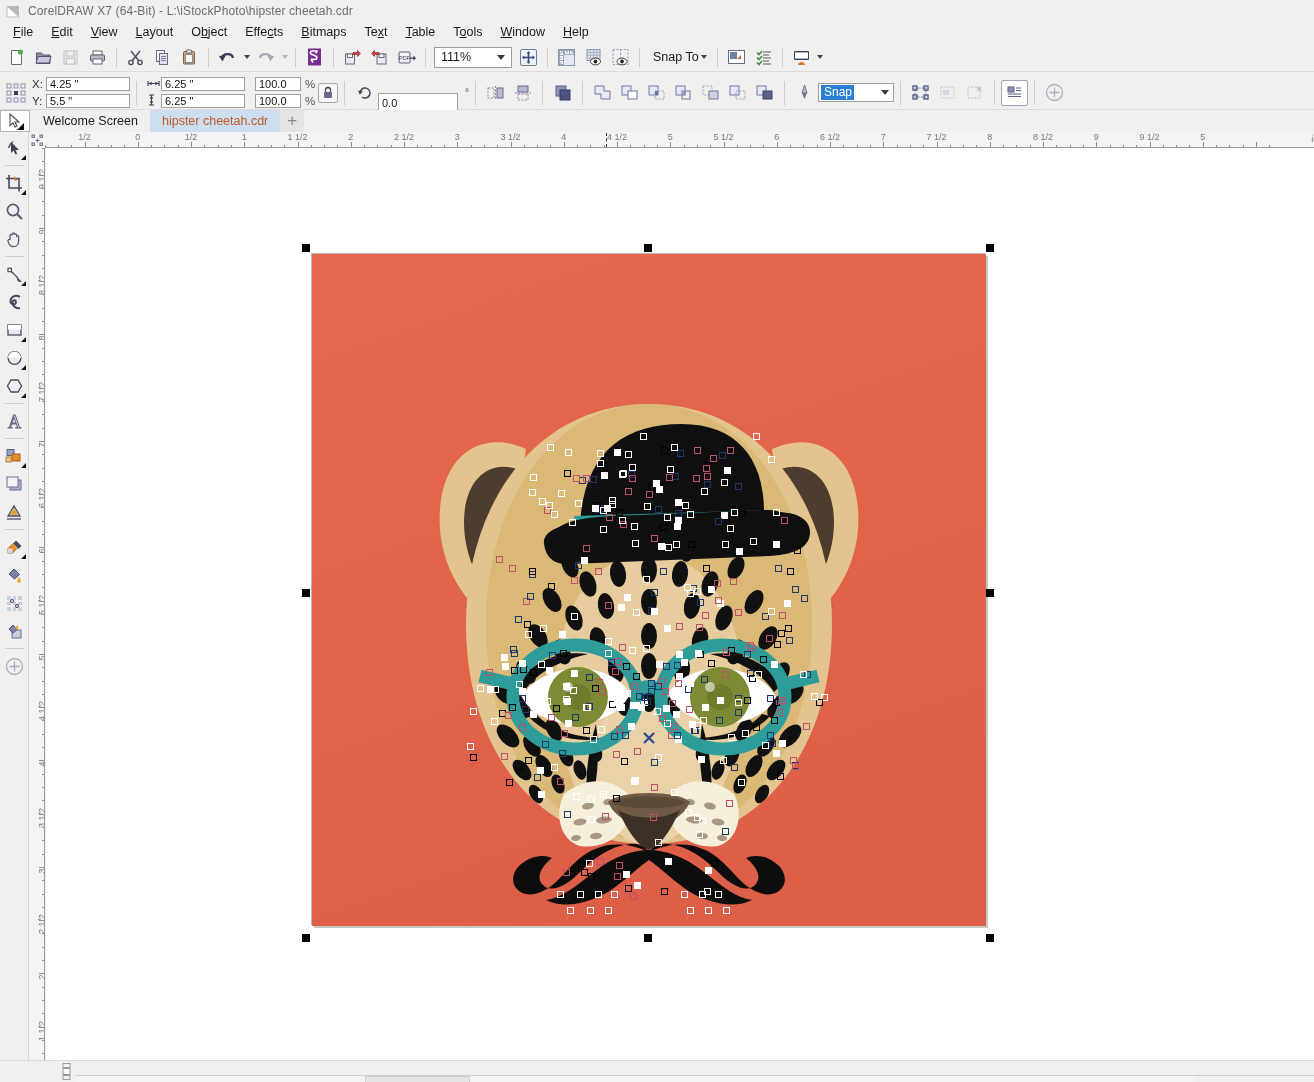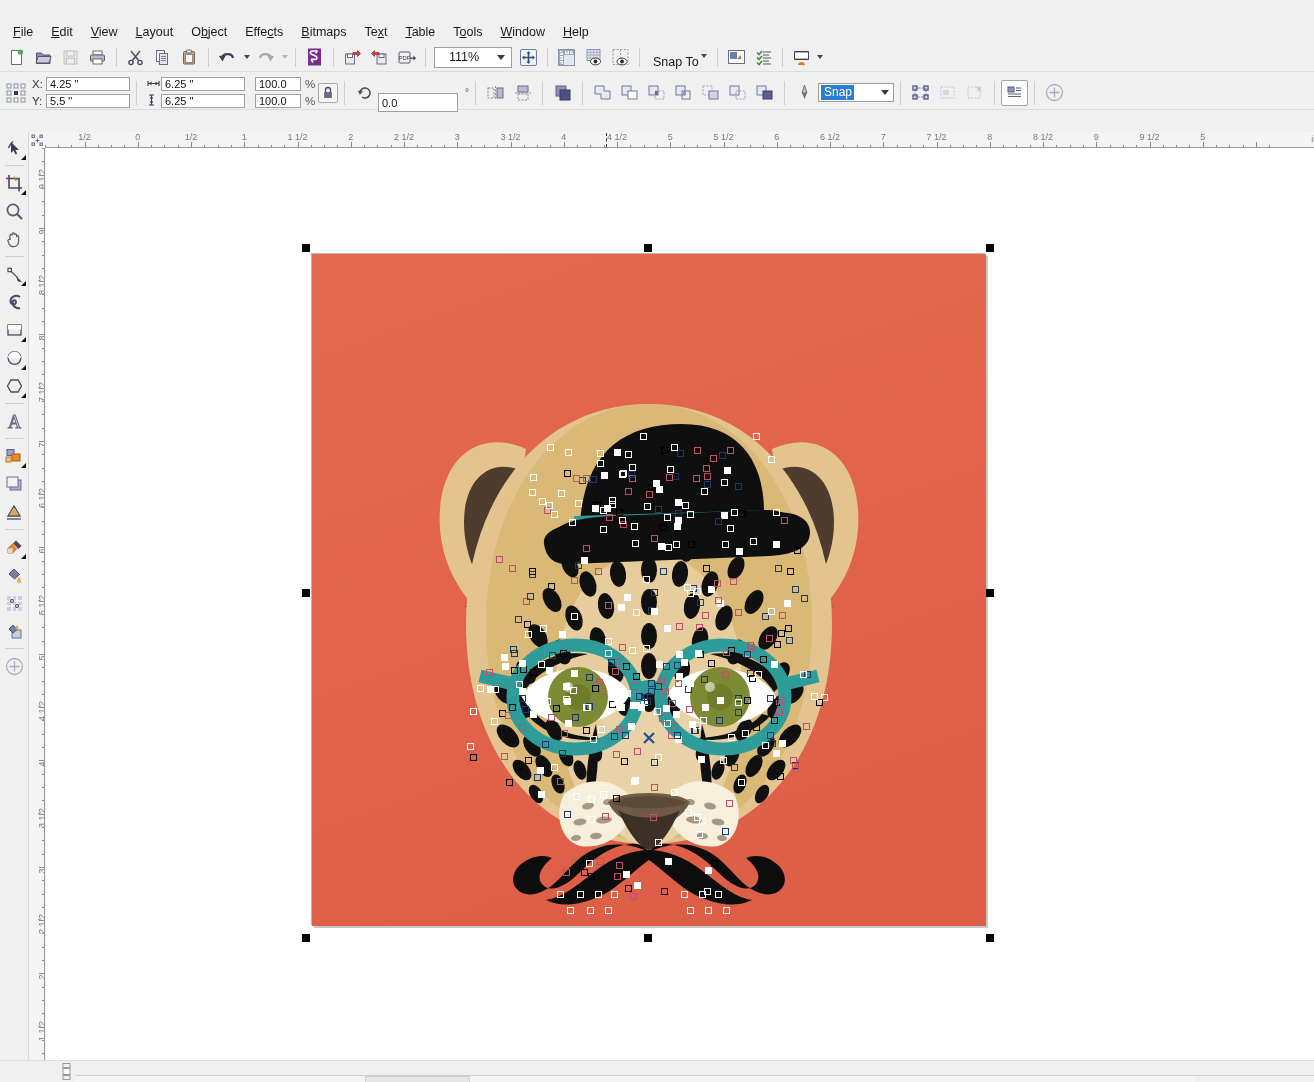--- a/index.html
+++ b/index.html
@@ -47,29 +47,29 @@
   }
   .tsep { width:1px; height:19px; background:#cdcdcd; margin:0 5px; }
   .tcaret { width:11px; height:25px; display:flex; align-items:center; justify-content:center; cursor:default; }
   .tcaret::after { content:""; border-left:3.5px solid transparent; border-right:3.5px solid transparent; border-top:4px solid #444; }
   .tcaret.dis::after { border-top-color:#b5b5b5; }
 
   .zoombox {
     width:78px; height:21px; background:#fff; border:1px solid #9e9e9e;
     display:flex; align-items:center; position:relative; margin:0 3px;
   }
-  .zoombox span { font-size:12.5px; padding-left:14px; color:#1a1a1a; }
+  .zoombox span { font-size:12.5px; padding-left:6px; color:#1a1a1a; }
   .zoombox .dd {
     position:absolute; right:2px; top:0; bottom:0; width:16px;
     display:flex; align-items:center; justify-content:center;
   }
   .zoombox .dd::after { content:""; border-left:4px solid transparent; border-right:4px solid transparent; border-top:5px solid #3a3a3a; }
 
   .snapto {
-    height:23px; display:flex; align-items:flex-end; padding:0 2px 0 8px;
+    height:23px; display:flex; align-items:center; padding:0 2px 0 8px;
     font-size:12.5px; color:#1a1a1a; cursor:default;
   }
 
   
   .propbar {
     position:absolute; left:0; top:76px; width:1314px; height:34px;
     background:#f0f0f0; display:flex; align-items:center; padding-left:4px;
     border-bottom:1px solid #dcdcdc;
   }
   .nudge { width:24px; height:26px; display:flex; align-items:center; justify-content:center; }
@@ -202,20 +202,30 @@
     background:#f4f4f4; border-top:1px solid #d0d0d0;
   }
   .hscroll .thumb { position:absolute; left:290px; top:0; width:105px; height:7px; background:#e6e6e6; border:1px solid #cfcfcf;}
   .rbox { position:absolute; right:0; bottom:0; width:140px; height:7px; border-top:1px solid #d0d0d0; }
 </style>
 </head>
 <body>
 
 <div class="app">
 
+  <div class="titlebar">
+    <div class="logo">
+      <svg width="15" height="15" viewBox="0 0 15 15">
+        <polygon points="1,2 13,13 13,2" fill="#c8c8c8"></polygon>
+        <polygon points="1,2 13,13 1,13" fill="#ffffff" stroke="#bdbdbd" stroke-width="1"></polygon>
+        <polygon points="1,2 13,2 13,13" fill="#b9b9b9"></polygon>
+      </svg>
+    </div>
+    <div class="ttext">CorelDRAW X7 (64-Bit) - L:\iStockPhoto\hipster cheetah.cdr</div>
+  </div>
 
   <div class="menubar">
     <div class="menuitem"><u>F</u>ile</div>
     <div class="menuitem"><u>E</u>dit</div>
     <div class="menuitem"><u>V</u>iew</div>
     <div class="menuitem"><u>L</u>ayout</div>
     <div class="menuitem">O<u>b</u>ject</div>
     <div class="menuitem">Effe<u>c</u>ts</div>
     <div class="menuitem"><u>B</u>itmaps</div>
     <div class="menuitem">Te<u>x</u>t</div>
@@ -623,20 +633,31 @@
     <div class="pbsep"></div>
 
     <div class="pbtn">
       <svg width="19" height="19" viewBox="0 0 19 19">
         <circle cx="9.5" cy="9.5" r="8" fill="none" stroke="#a9afc2" stroke-width="1.3"></circle>
         <path d="M9.5 4.5 v10 M4.5 9.5 h10" stroke="#a9afc2" stroke-width="1.3"></path>
       </svg>
     </div>
   </div>
 
+  <div class="tabbar">
+    <div class="pickcorner">
+      <svg width="18" height="18" viewBox="0 0 18 18">
+        <path d="M4 2 L4 13.5 L7 10.8 L9 15 L11 14 L9 10 L13 10 Z" fill="#ffffff" stroke="#4a4a4a" stroke-width="1.1"></path>
+        <polygon points="18,18 11,18 18,11" fill="#111"></polygon>
+      </svg>
+    </div>
+    <div class="tab">Welcome Screen</div>
+    <div class="tab active">hipster cheetah.cdr</div>
+    <div class="tabplus">+</div>
+  </div>
 
   <div class="toolbox">
     <div class="tool">
       <svg width="18" height="18" viewBox="0 0 18 18">
         <path d="M3.5 9 C5 5, 6.5 3.5, 8 2.5" fill="none" stroke="#4a4a60" stroke-width="1.3"></path>
         <path d="M6 3 L6 14 L8.6 11.6 L10.4 15.5 L12.2 14.6 L10.4 11 L14 11 Z" fill="#3e3e56"></path>
         </svg>
         <div></div>
 
       <div class="flyout"></div>

